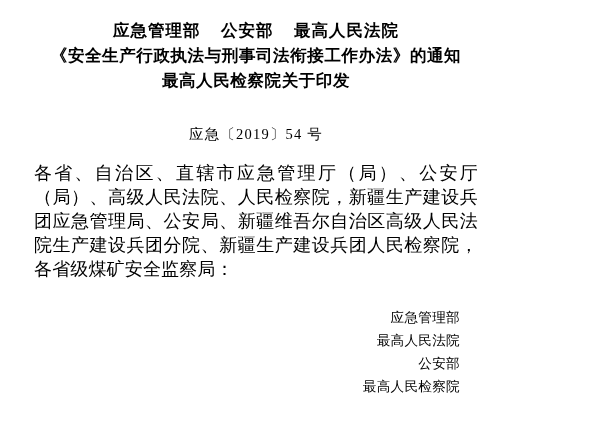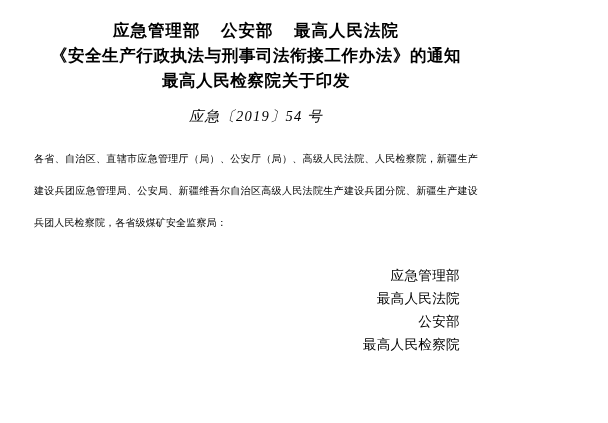--- a/index.html
+++ b/index.html
@@ -32,27 +32,26 @@
     letter-spacing: 0.6px;
     white-space: pre;
   }
   .title-line.spread {
     letter-spacing: 1px;
   }
   .doc-number {
     text-align: center;
     font-size: 14.5px;
     letter-spacing: 1.2px;
-    margin-top: 14px;
+    margin-top: 32px;
     margin-bottom: 17px;
-    font-style: italic;
   }
   .body-block {
-    font-size: 10px;
-    line-height: 32px;
+    font-size: 18px;
+    line-height: 24px;
     text-align: justify;
     text-justify: inter-ideograph;
     letter-spacing: 0.15px;
   }
   .body-block p {
     margin: 0;
   }
   .indent {
     text-indent: 2em;
   }

